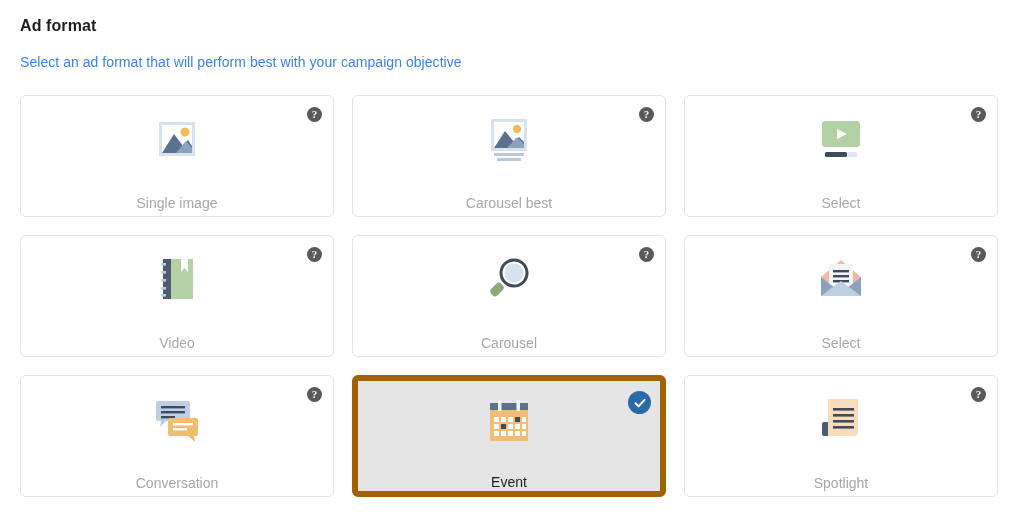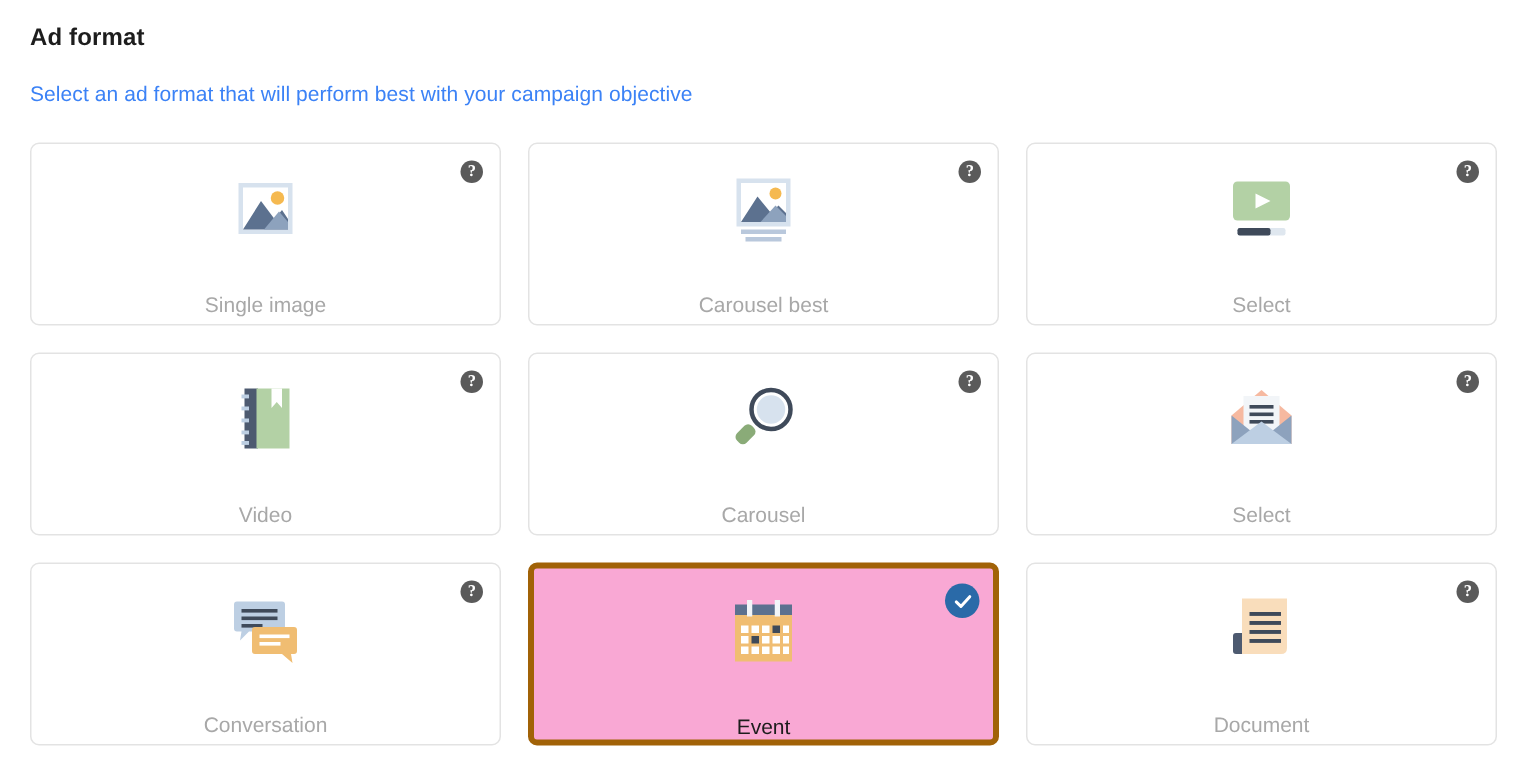--- a/index.html
+++ b/index.html
@@ -55,22 +55,22 @@
     border: 1px solid #e3e3e3;
     border-radius: 6px;
     background: #ffffff;
     display: flex;
     flex-direction: column;
     align-items: center;
     justify-content: flex-start;
     cursor: pointer;
   }
   .card.selected {
-    background: #f9a8d4;
-    border: 4px solid #a16207;
+    background: #e5e5e5;
+    border: 6px solid #a16207;
   }
   .card-icon {
     position: relative;
     width: 64px;
     height: 58px;
     margin-top: 14px;
     display: flex;
     align-items: center;
     justify-content: center;
   }
@@ -265,18 +265,18 @@
       <div class="card-icon">
         <svg width="50" height="50" viewBox="0 0 50 50">
           <rect x="6" y="28" width="9" height="14" rx="2" fill="#4d5a70"></rect>
           <path d="M12 5 L42 5 L42 38 Q42 42 38 42 L12 42 Z" fill="#f9ddbb"></path>
           <rect x="17" y="14" width="21" height="2.6" fill="#3f4a5a"></rect>
           <rect x="17" y="20" width="21" height="2.6" fill="#3f4a5a"></rect>
           <rect x="17" y="26" width="21" height="2.6" fill="#3f4a5a"></rect>
           <rect x="17" y="32" width="21" height="2.6" fill="#3f4a5a"></rect>
         </svg>
       </div>
-      <div class="card-label">Document</div>
+      <div class="card-label">Spotlight</div>
       <div class="help-badge">?</div>
     </div>
 
   </div>
 </div>
 
 </body></html>

